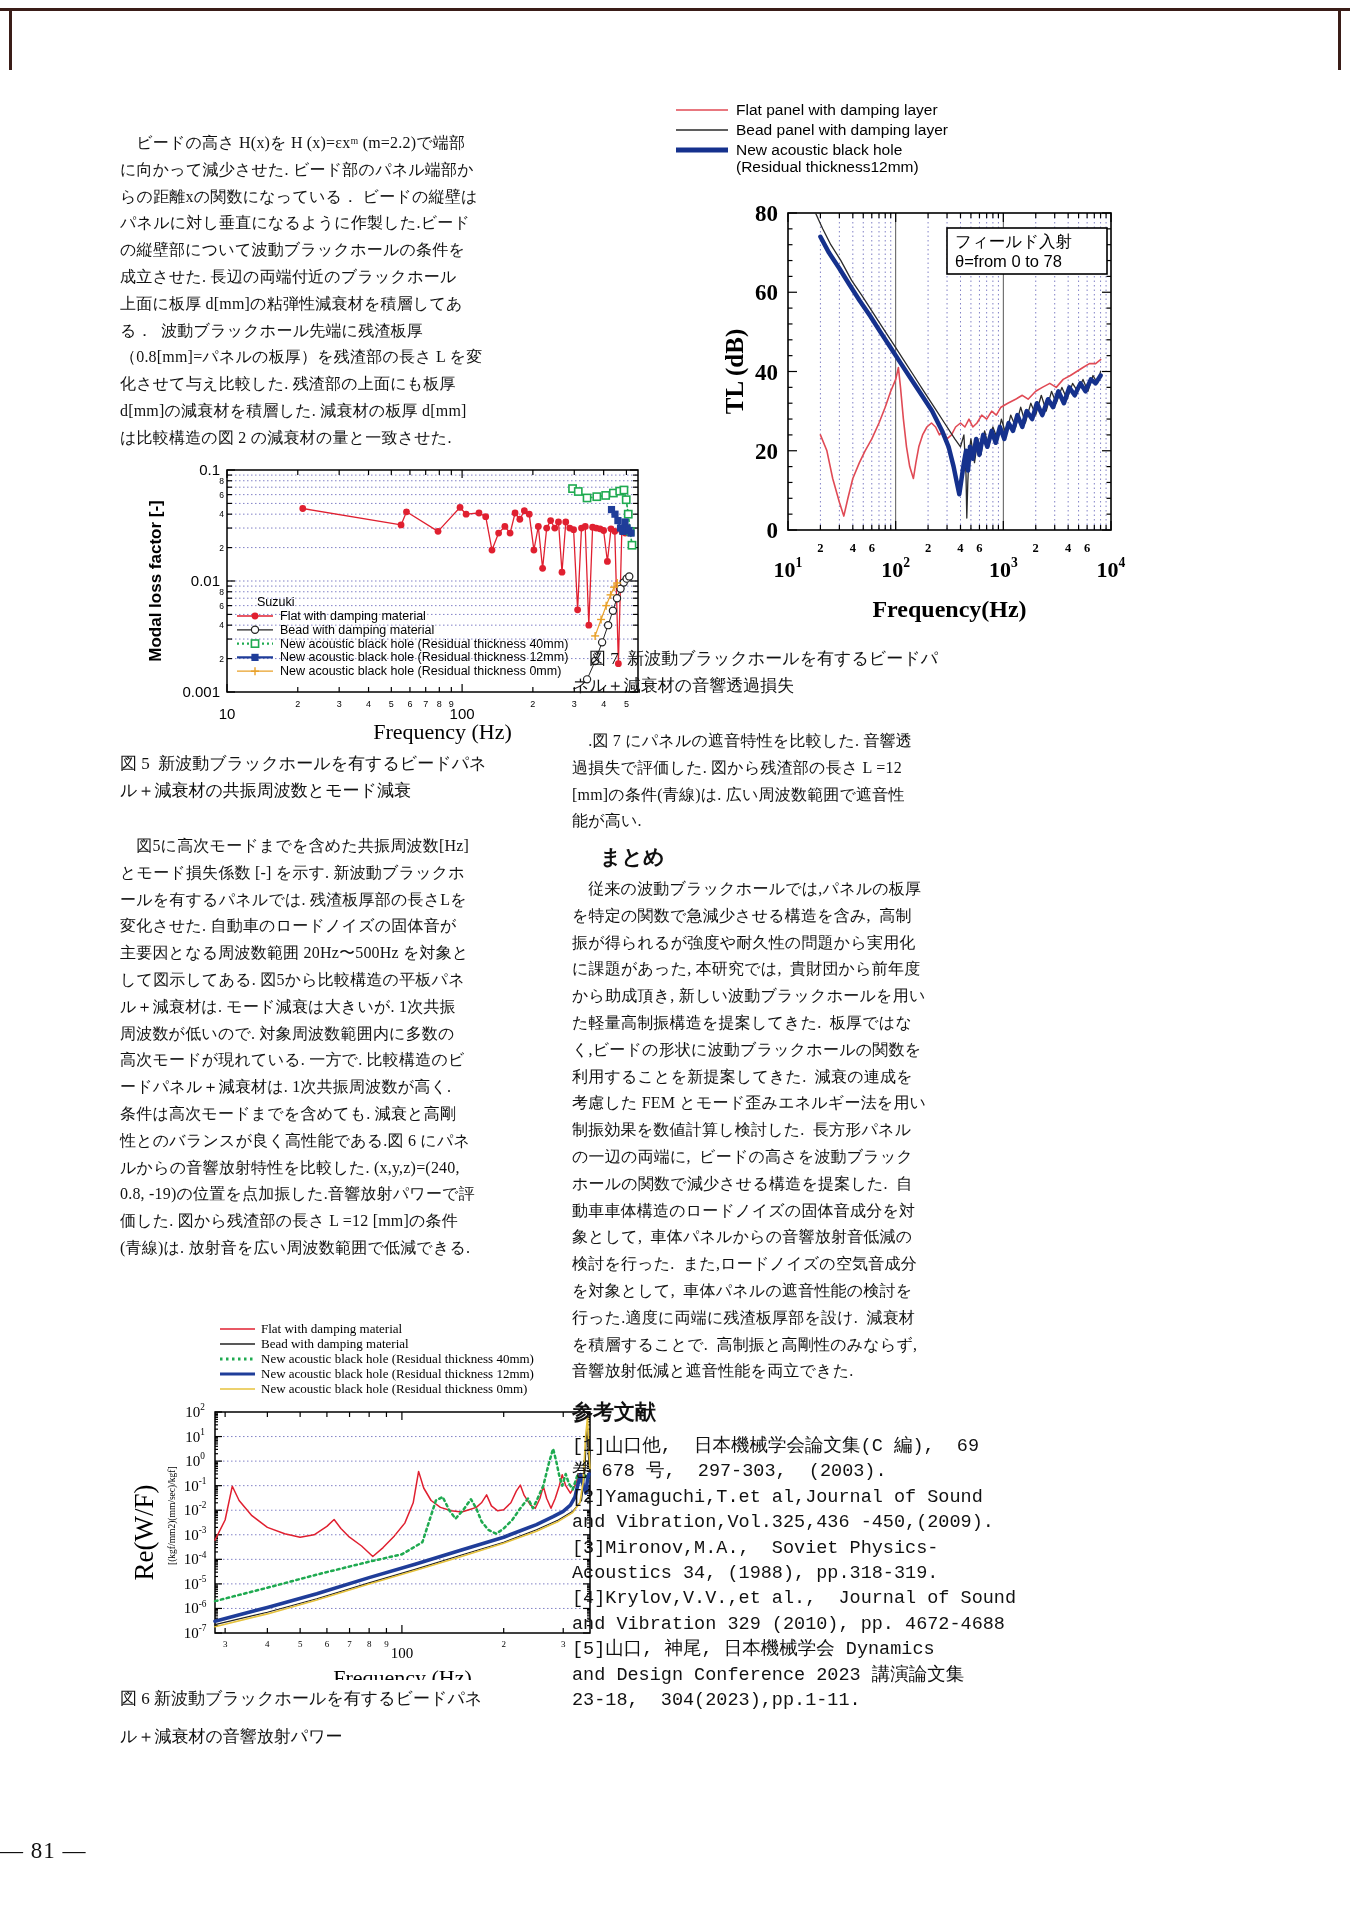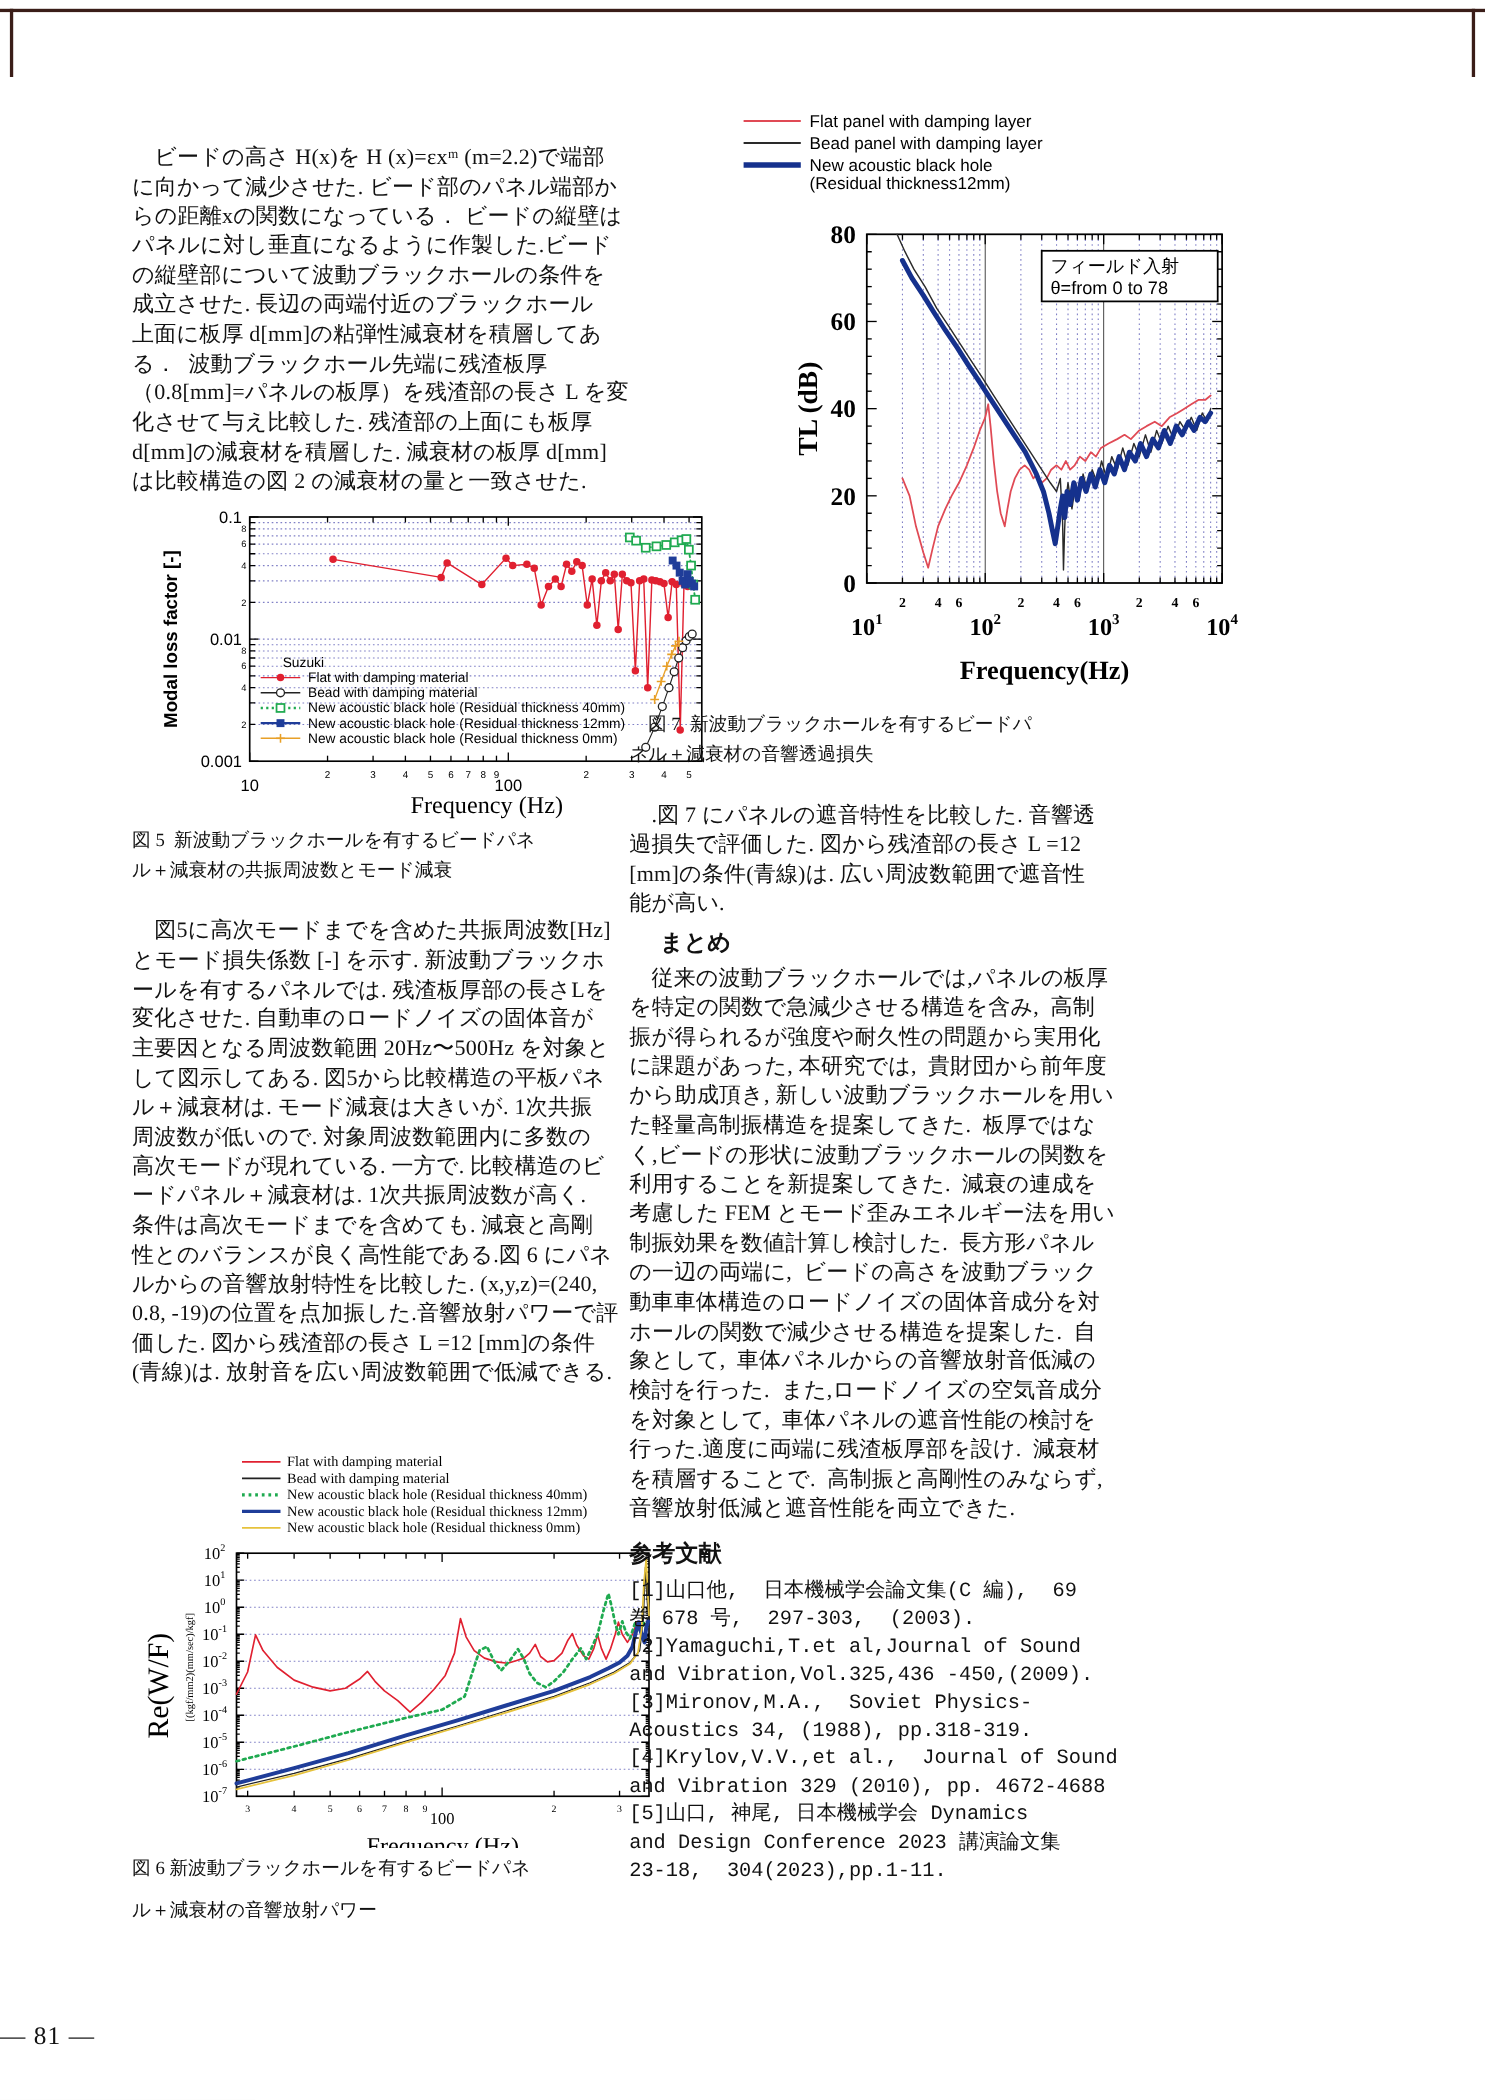--- a/index.html
+++ b/index.html
@@ -1,20 +1,20 @@
 <!DOCTYPE html>
 <html><head>
 <meta charset="utf-8">
 <style>
   html,body{margin:0;padding:0;background:#e8e8e8}
   .page{position:relative;width:1350px;height:1909px;margin:0 auto;background:#ffffff;
         font-family:"Liberation Serif","DejaVu Serif",serif;color:#111;overflow:hidden}
   .frame{position:absolute;background:#3a1d18}
   .block{position:absolute}
-  .para .line{font-size:20px;line-height:26.8px;white-space:pre;letter-spacing:.2px}
+  .para .line{font-size:16px;line-height:26.8px;white-space:pre;letter-spacing:.2px}
   .caption .line{font-size:17px;line-height:27px;white-space:pre}
   .caption.wide .line{line-height:38px}
   .heading{position:absolute;font-family:"Liberation Sans","DejaVu Sans",sans-serif;
            font-weight:bold;font-size:21px;white-space:pre}
   .refs .line{font-family:"Liberation Mono","DejaVu Sans Mono",monospace;font-size:18.5px;
               line-height:25.4px;white-space:pre}
   .chart{position:absolute}
   .footer{position:absolute;top:1838px;left:0;width:1130px;text-align:left;font-size:23px;
           letter-spacing:1px}
 </style>
@@ -700,22 +700,22 @@
       <div class="line">を特定の関数で急減少させる構造を含み,  高制</div>
       <div class="line">振が得られるが強度や耐久性の問題から実用化</div>
       <div class="line">に課題があった, 本研究では,  貴財団から前年度</div>
       <div class="line">から助成頂き, 新しい波動ブラックホールを用い</div>
       <div class="line">た軽量高制振構造を提案してきた.  板厚ではな</div>
       <div class="line">く,ビードの形状に波動ブラックホールの関数を</div>
       <div class="line">利用することを新提案してきた.  減衰の連成を</div>
       <div class="line">考慮した FEM とモード歪みエネルギー法を用い</div>
       <div class="line">制振効果を数値計算し検討した.  長方形パネル</div>
       <div class="line">の一辺の両端に,  ビードの高さを波動ブラック</div>
+      <div class="line">ホールの関数で減少させる構造を提案した.  自</div>
       <div class="line">動車車体構造のロードノイズの固体音成分を対</div>
-      <div class="line">ホールの関数で減少させる構造を提案した.  自</div>
       <div class="line">象として,  車体パネルからの音響放射音低減の</div>
       <div class="line">検討を行った.  また,ロードノイズの空気音成分</div>
       <div class="line">を対象として,  車体パネルの遮音性能の検討を</div>
       <div class="line">行った.適度に両端に残渣板厚部を設け.  減衰材</div>
       <div class="line">を積層することで.  高制振と高剛性のみならず,</div>
       <div class="line">音響放射低減と遮音性能を両立できた.</div>
     </div>
 
   <div class="heading" style="left:572px;top:1398px">参考文献</div>
   <div class="block refs" style="left:572px;top:1434px;width:460px">

